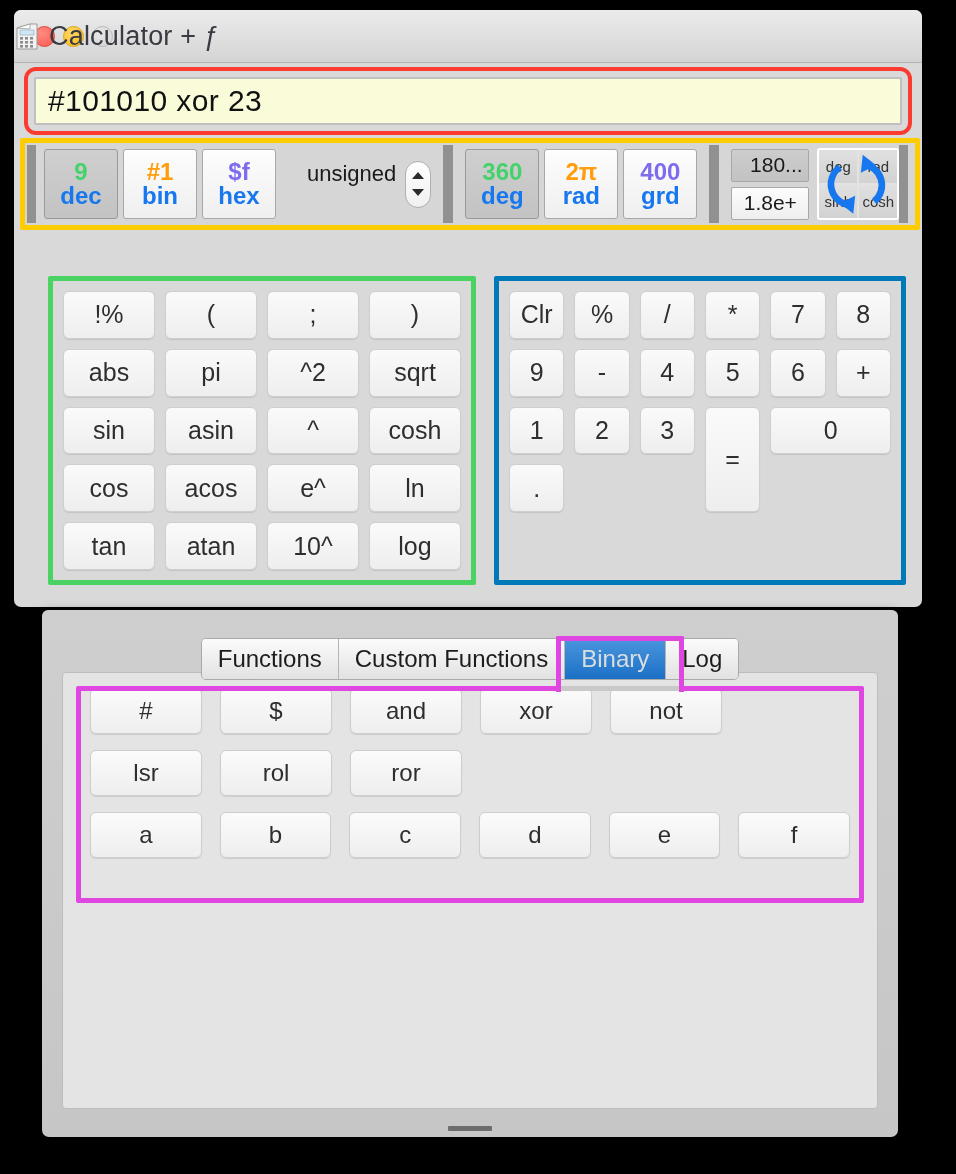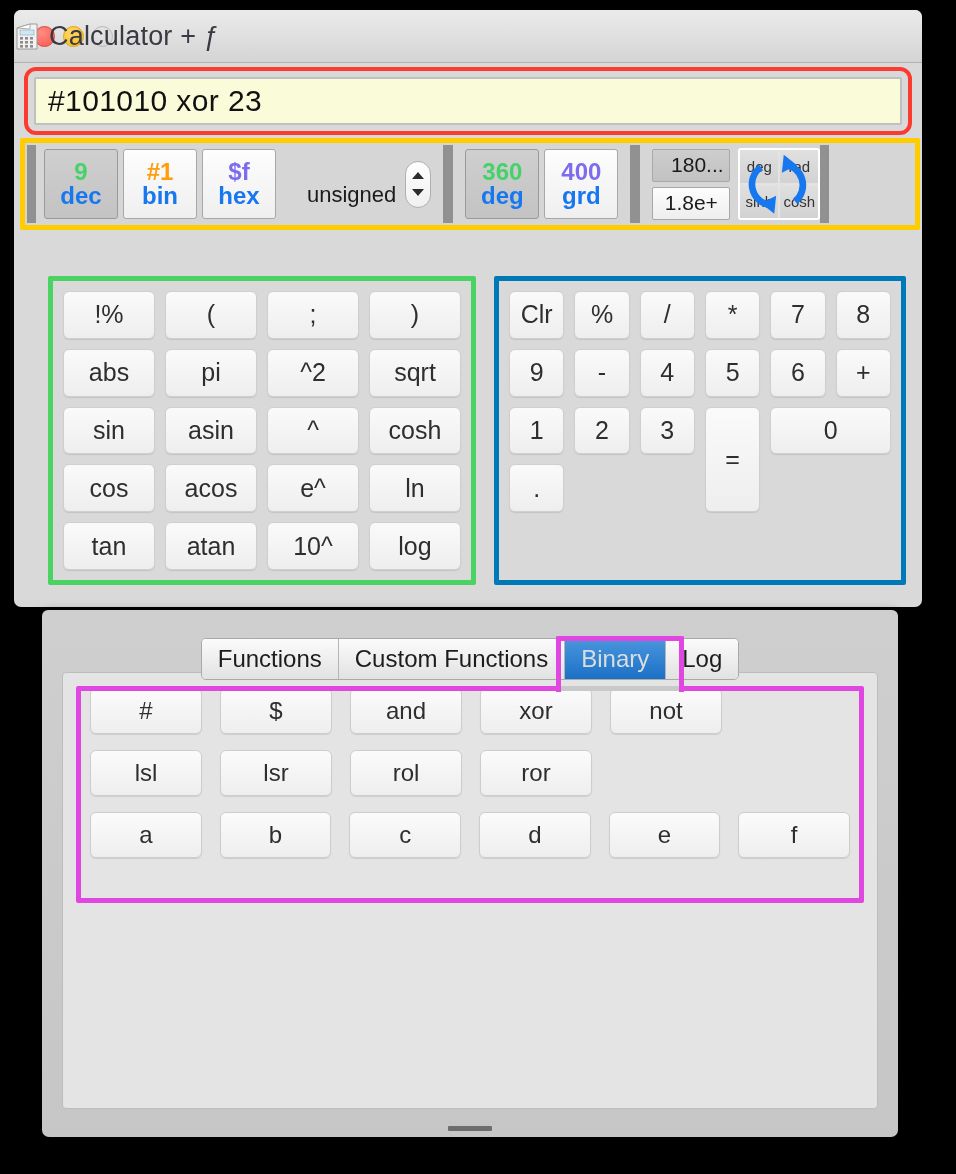--- a/index.html
+++ b/index.html
@@ -94,21 +94,21 @@
     background: linear-gradient(to bottom, #cfcfcf, #c3c3c3);
     border-color: #9a9a9a;
   }
   .basebtn .sym { font-size: 24px; font-weight: bold; }
   .basebtn .lab { font-size: 24px; font-weight: bold; color: #1777ef; }
   .sym.green  { color: #45d26a; }
   .sym.orange { color: #ff9d0b; }
   .sym.purple { color: #7d6ced; }
 
   .signed-wrap {
-    display: flex; align-items: flex-end; gap: 9px;
+    display: flex; align-items: flex-start; gap: 9px;
     margin-left: 26px;
   }
   .signed-label { font-size: 22px; color: #1a1a1a; }
   .stepper {
     width: 26px; height: 47px;
     border: 1px solid #b0b0b0; border-radius: 13px;
     background: linear-gradient(to bottom,#fefefe,#f0f0f0);
     display: flex; flex-direction: column;
     align-items: center; justify-content: space-around;
     padding: 5px 0;
@@ -309,20 +309,24 @@
             </span>
           </div>
         </div>
 
         <div class="tb-divider"></div>
 
         <div class="seg-group">
           <div class="basebtn pressed">
             <span class="sym green">360</span>
             <span class="lab">deg</span>
+          </div>
+          <div class="basebtn">
+            <span class="sym orange">2π</span>
+            <span class="lab">rad</span>
           </div>
           <div class="basebtn">
             <span class="sym purple">400</span>
             <span class="lab">grd</span>
           </div>
         </div>
 
         <div class="tb-divider"></div>
 
         <div class="small-stack">
@@ -417,21 +421,20 @@
 
     <div class="binpanel">
       <div class="bin-row">
         <div class="binkey">#</div>
         <div class="binkey">$</div>
         <div class="binkey">and</div>
         <div class="binkey">xor</div>
         <div class="binkey">not</div>
       </div>
       <div class="bin-row">
-        <div class="binkey">lsl</div>
         <div class="binkey">lsr</div>
         <div class="binkey">rol</div>
         <div class="binkey">ror</div>
       </div>
       <div class="bin-row">
         <div class="binkey">a</div>
         <div class="binkey">b</div>
         <div class="binkey">c</div>
         <div class="binkey">d</div>
         <div class="binkey">e</div>

